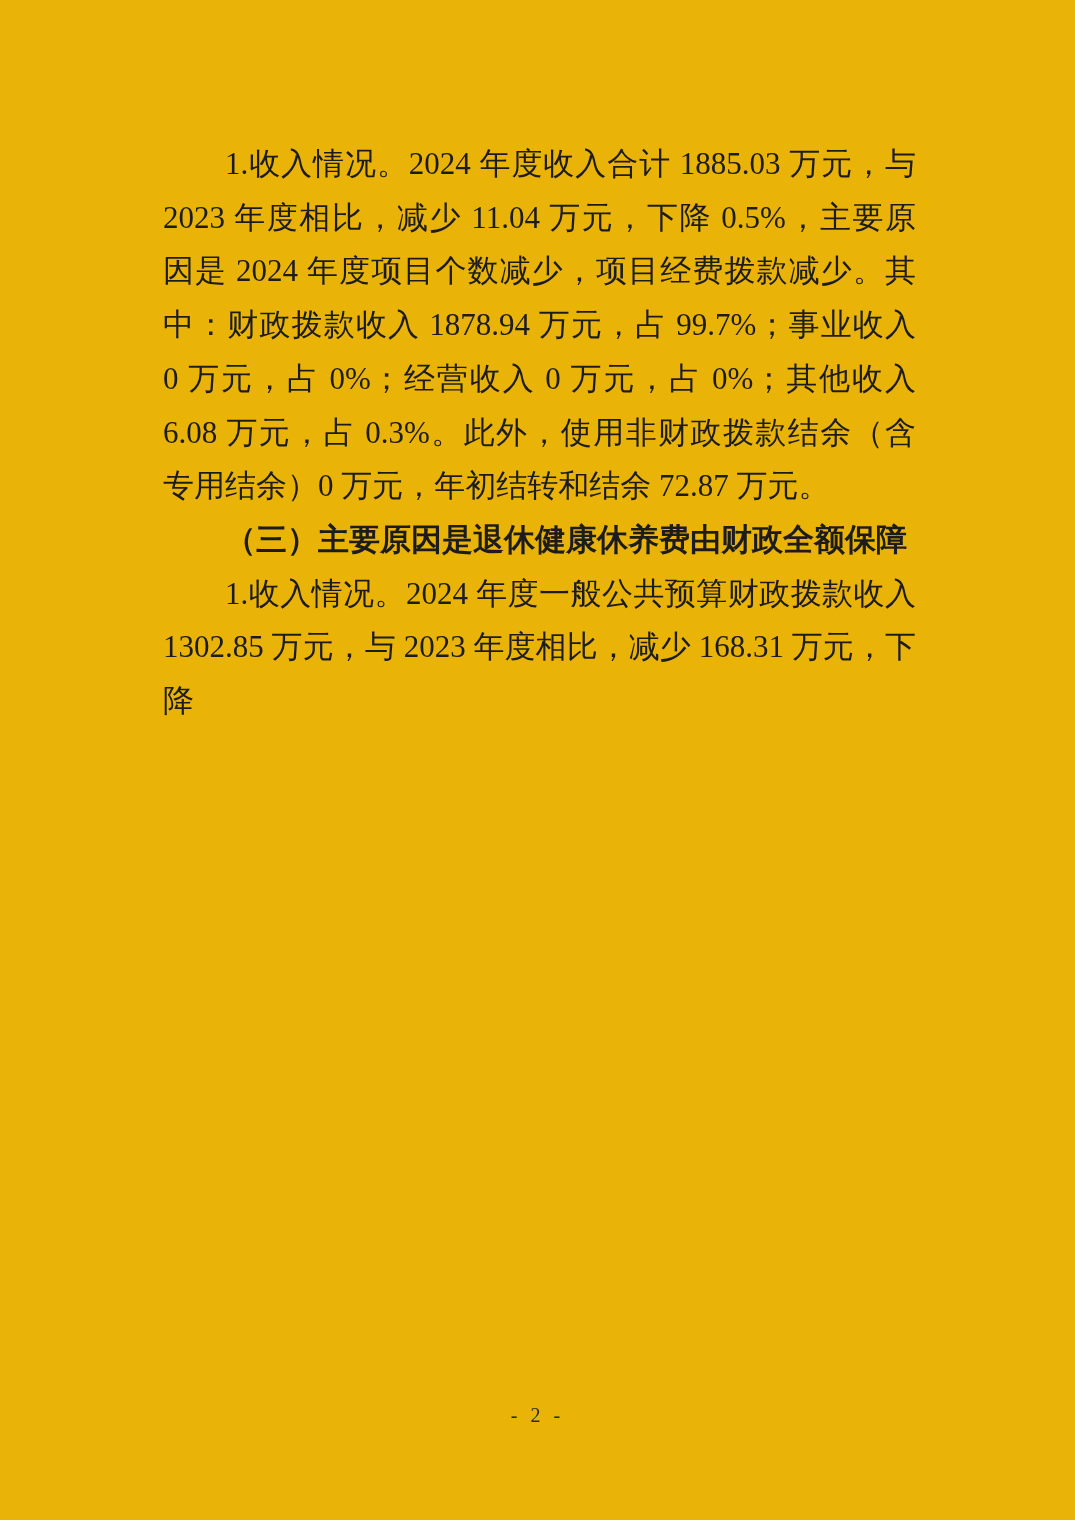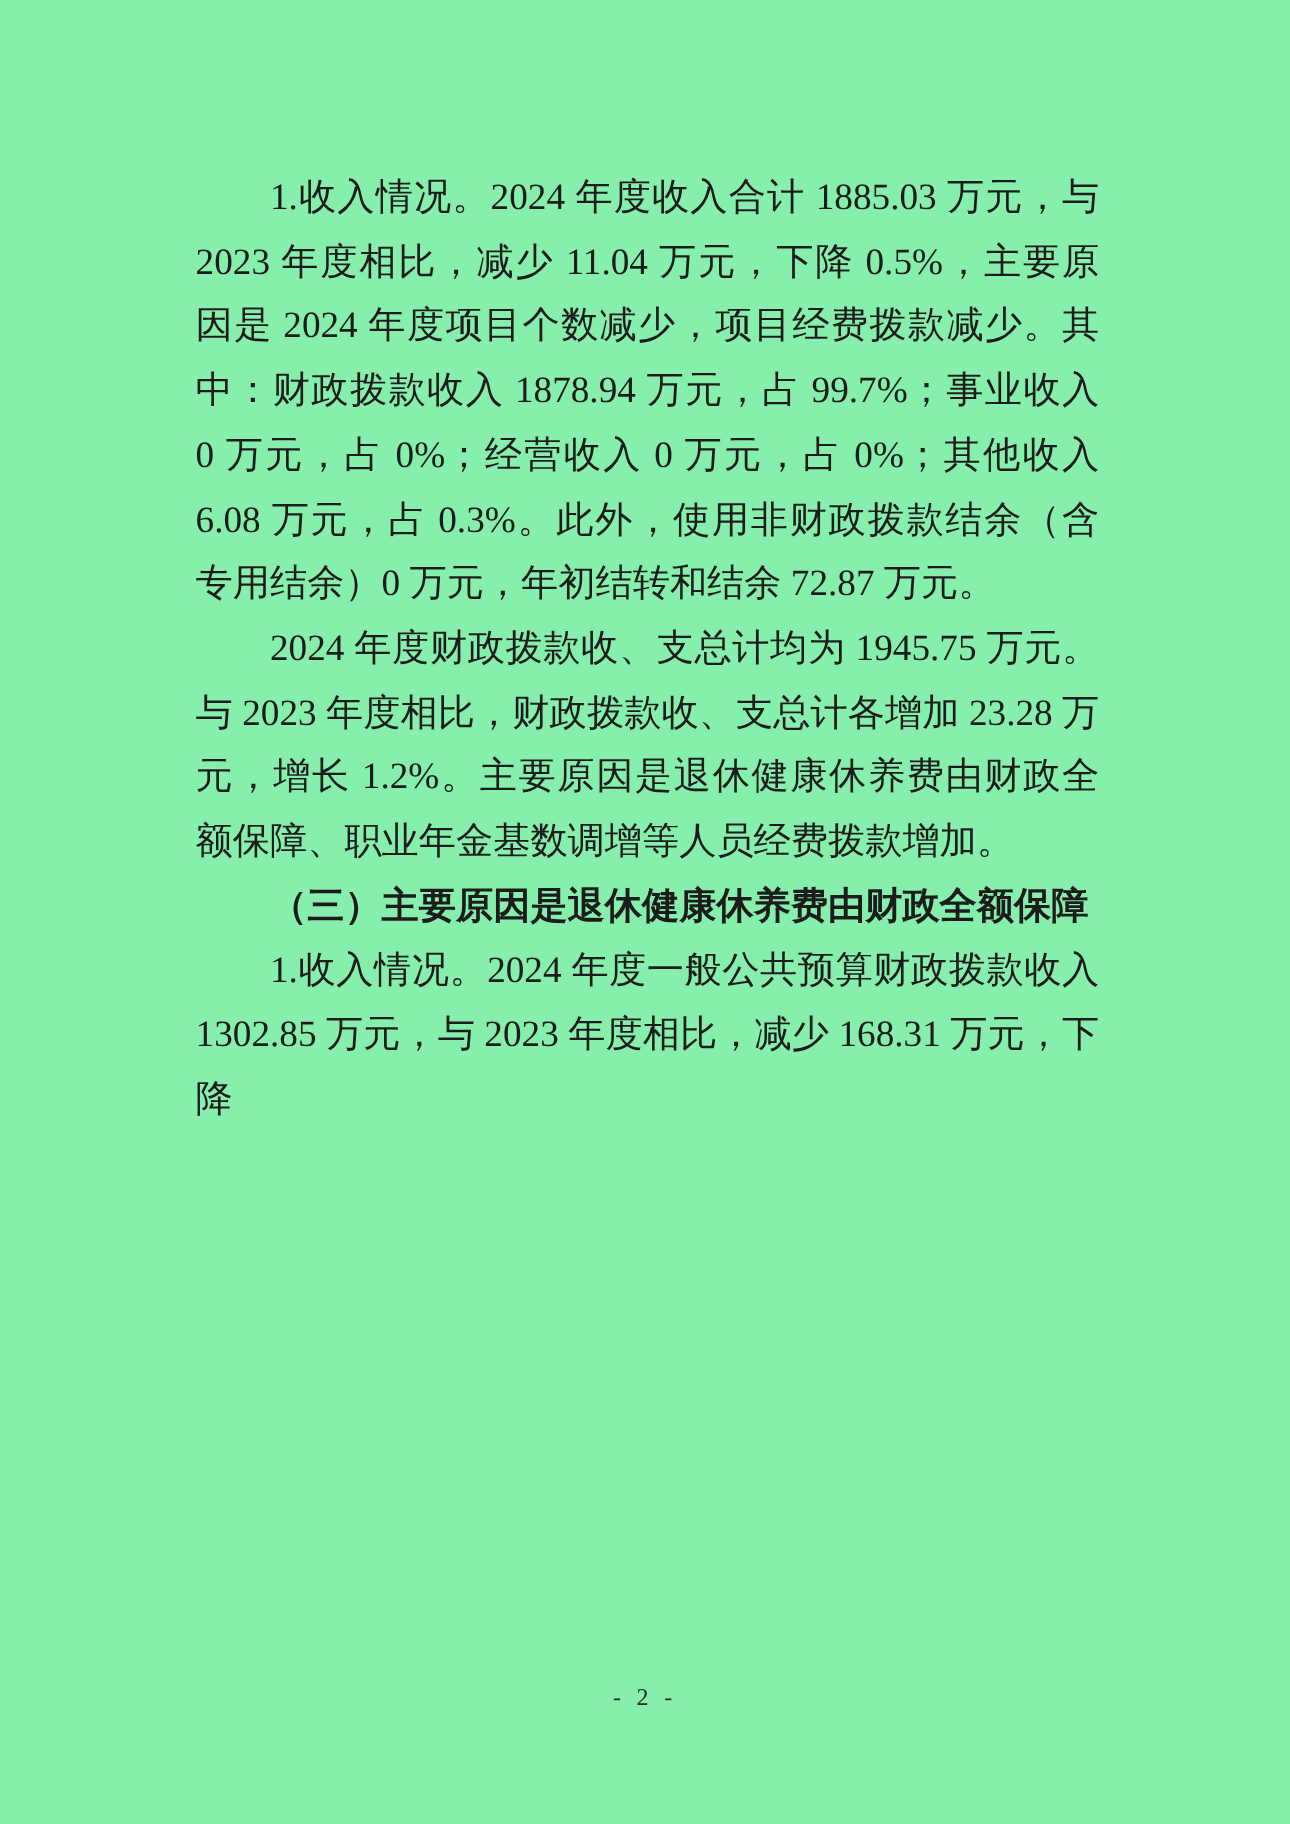--- a/index.html
+++ b/index.html
@@ -4,21 +4,21 @@
 <style>
   html, body {
     margin: 0;
     padding: 0;
     background: #ffffff;
   }
   .page {
     position: relative;
     width: 1075px;
     height: 1520px;
-    background: #86efac;
+    background: #eab308;
     overflow: hidden;
   }
   .content {
     position: absolute;
     left: 163px;
     top: 137px;
     width: 753px;
     font-family: "Liberation Serif", "DejaVu Serif", serif;
     font-size: 31px;
     line-height: 53.7px;
@@ -45,18 +45,17 @@
     letter-spacing: 4px;
     color: #2a2a2a;
   }
 </style>
 </head>
 <body>
 
 <div class="page">
   <main class="content">
     <p class="body">1.收入情况。2024 年度收入合计 1885.03 万元，与 2023 年度相比，减少 11.04 万元，下降 0.5%，主要原因是 2024 年度项目个数减少，项目经费拨款减少。其中：财政拨款收入 1878.94 万元，占 99.7%；事业收入 0 万元，占 0%；经营收入 0 万元，占 0%；其他收入 6.08 万元，占 0.3%。此外，使用非财政拨款结余（含专用结余）0 万元，年初结转和结余 72.87 万元。</p>
-    <p class="body">2024 年度财政拨款收、支总计均为 1945.75 万元。与 2023 年度相比，财政拨款收、支总计各增加 23.28 万元，增长 1.2%。主要原因是退休健康休养费由财政全额保障、职业年金基数调增等人员经费拨款增加。</p>
     <p class="heading">（三）主要原因是退休健康休养费由财政全额保障</p>
     <p class="body">1.收入情况。2024 年度一般公共预算财政拨款收入 1302.85 万元，与 2023 年度相比，减少 168.31 万元，下降</p>
   </main>
   <div class="footer">- 2 -</div>
 </div>
 
 </body></html>

